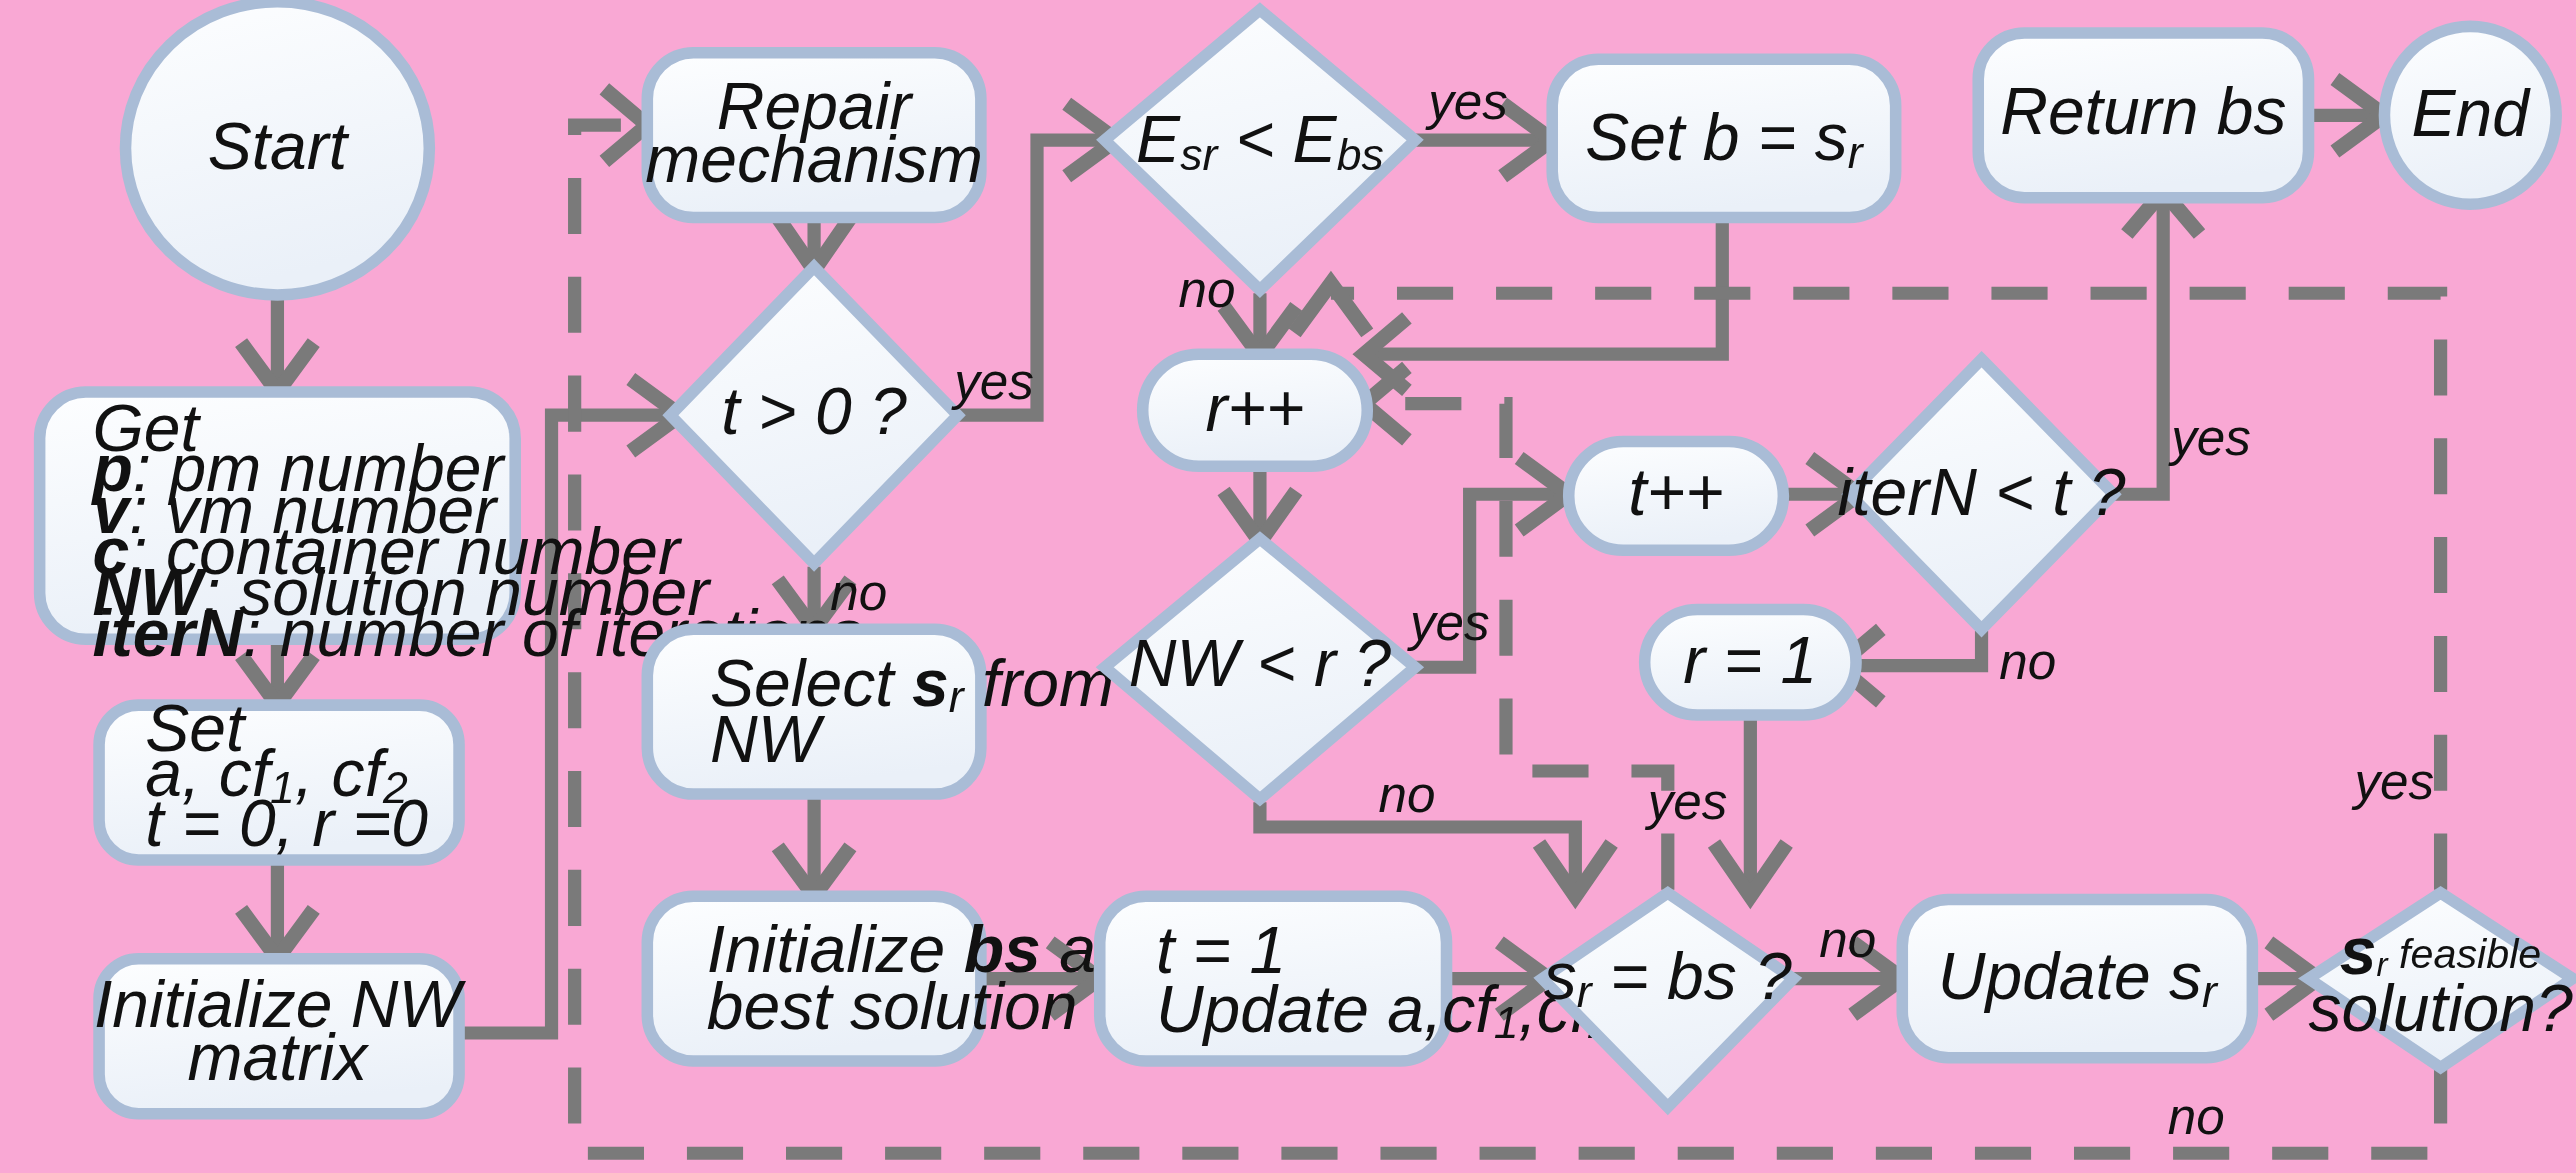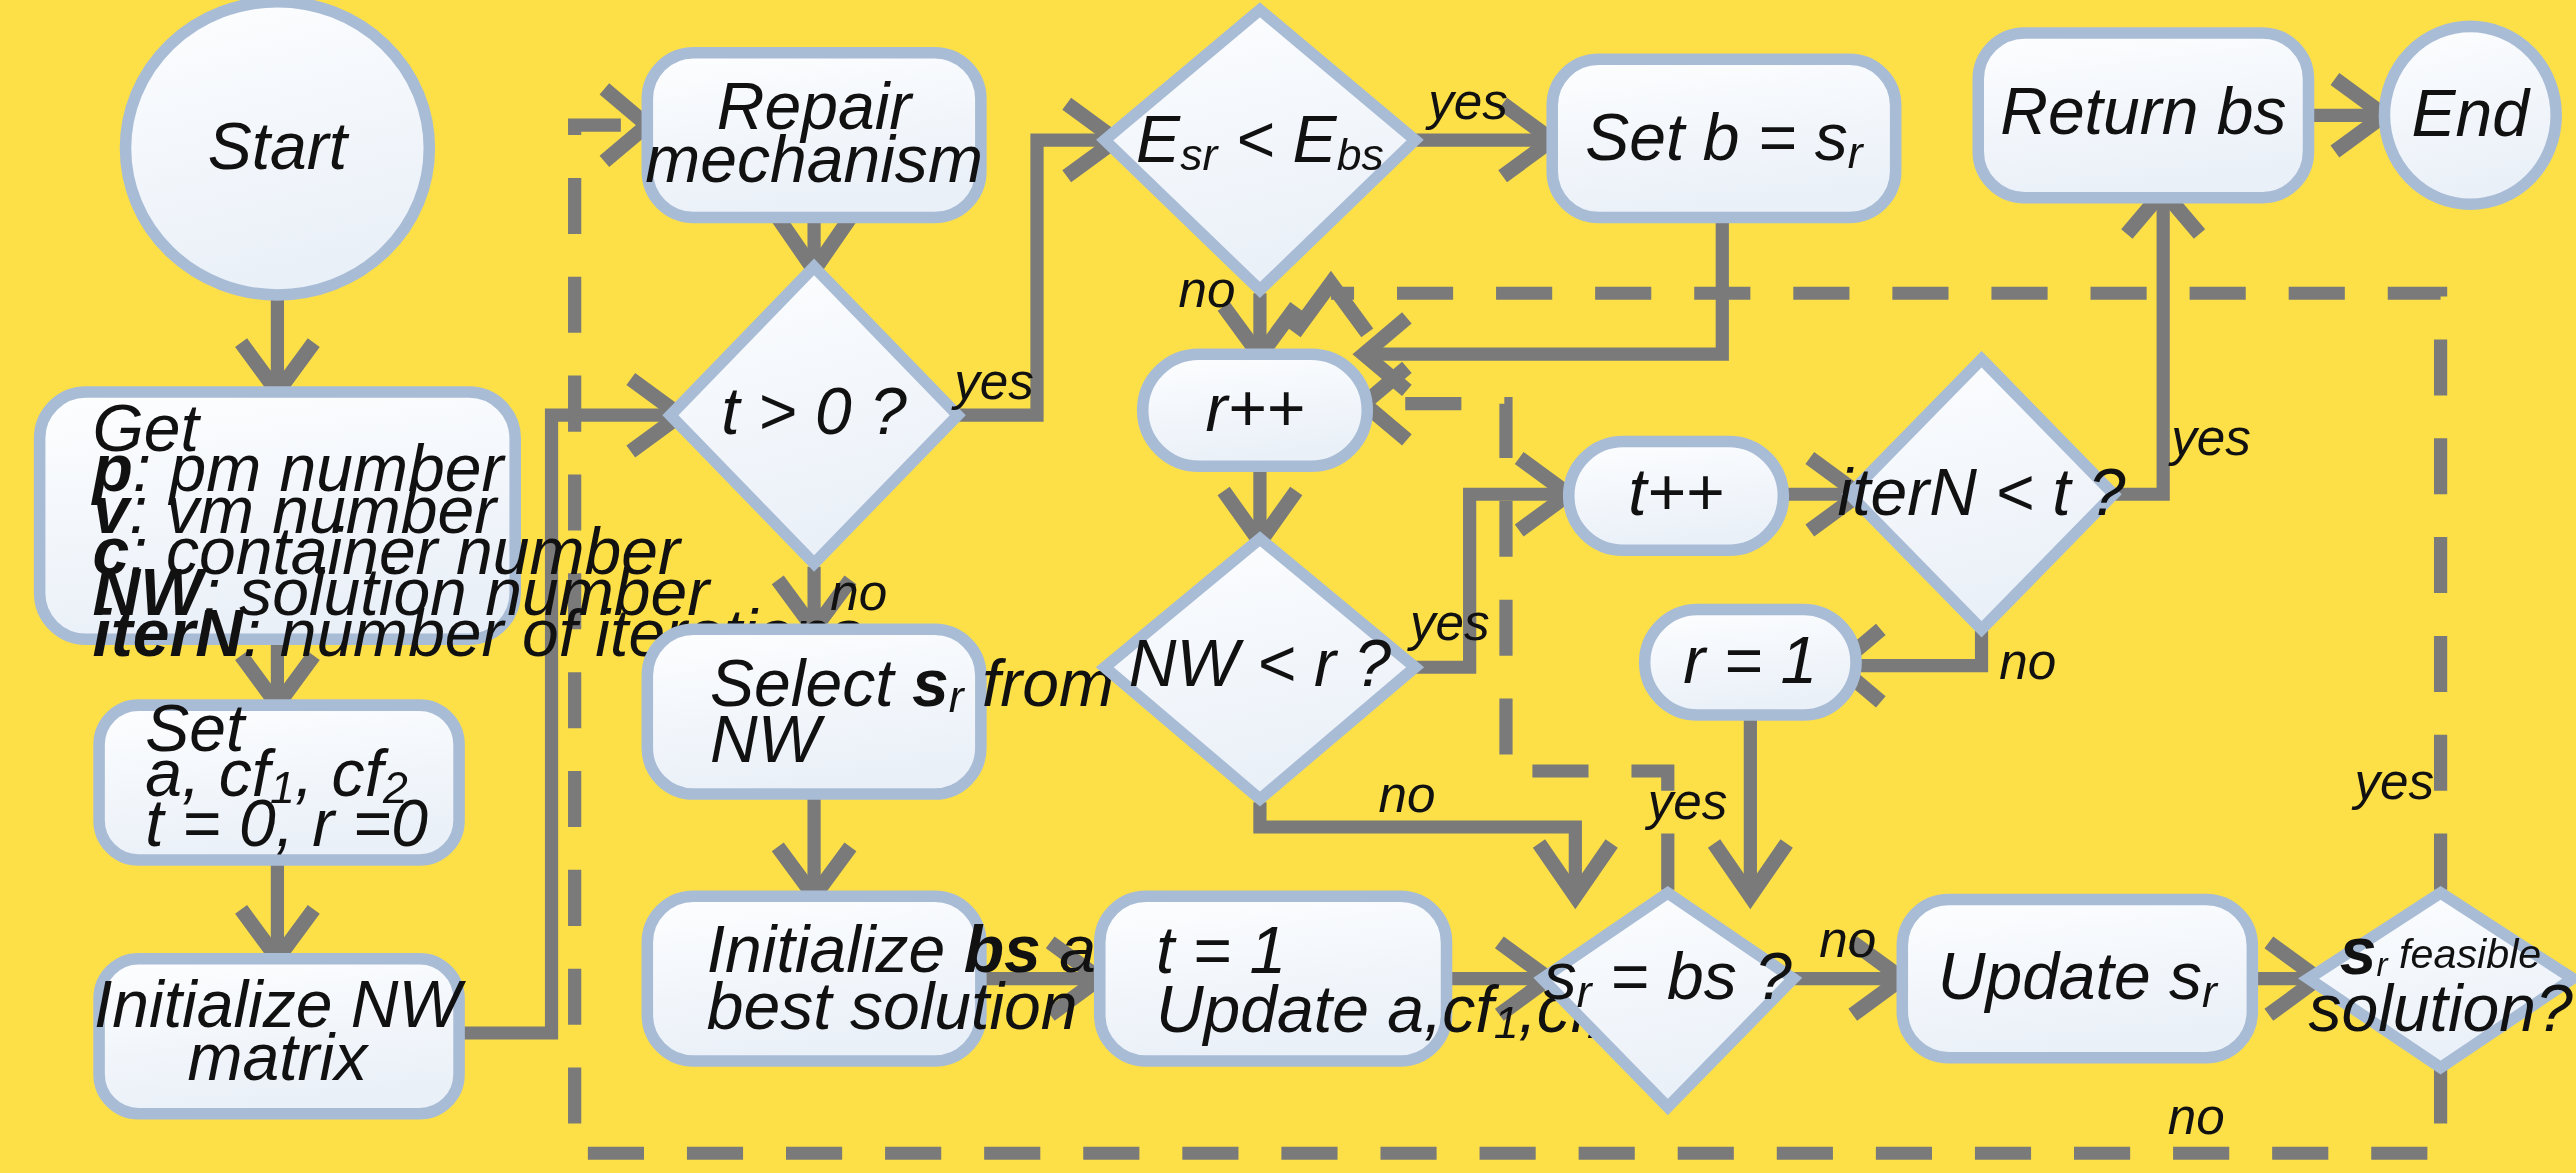--- a/index.html
+++ b/index.html
@@ -1,18 +1,18 @@
 <!DOCTYPE html>
 <html style="font-size:12.5px"><head>
 <meta charset="utf-8">
 <title>Algorithm Flowchart</title>
 <style>
   html,body{margin:0;padding:0;background:#ffffff;}
   body{font-family:"Liberation Sans", sans-serif;}
-  #canvas{position:relative;width:2576px;height:1173px;background:#fde047;overflow:hidden;}
+  #canvas{position:relative;width:2576px;height:1173px;background:#f9a8d4;overflow:hidden;}
   svg.flow{position:absolute;top:0;left:0;width:2576px;height:1173px;}
   .node-shape{stroke:#a9bcd6;stroke-width:7;}
   .diamond-shape{stroke:#a9bcd6;stroke-width:7;}
   .edge{stroke:#7a7a7a;stroke-width:8;fill:none;stroke-linecap:butt;}
   .edge-dashed{stroke:#7a7a7a;stroke-width:8;fill:none;stroke-dasharray:34 26;stroke-linecap:butt;}
   .arrowhead{stroke:#7a7a7a;stroke-width:9;fill:none;stroke-linecap:butt;stroke-linejoin:miter;}
   .nodetext{font-family:"Liberation Sans", sans-serif;font-style:italic;fill:#111;
             font-size:40px;text-anchor:middle;dominant-baseline:middle;}
   .nodetext.left{text-anchor:start;}
   .sub{font-size:27px;}

